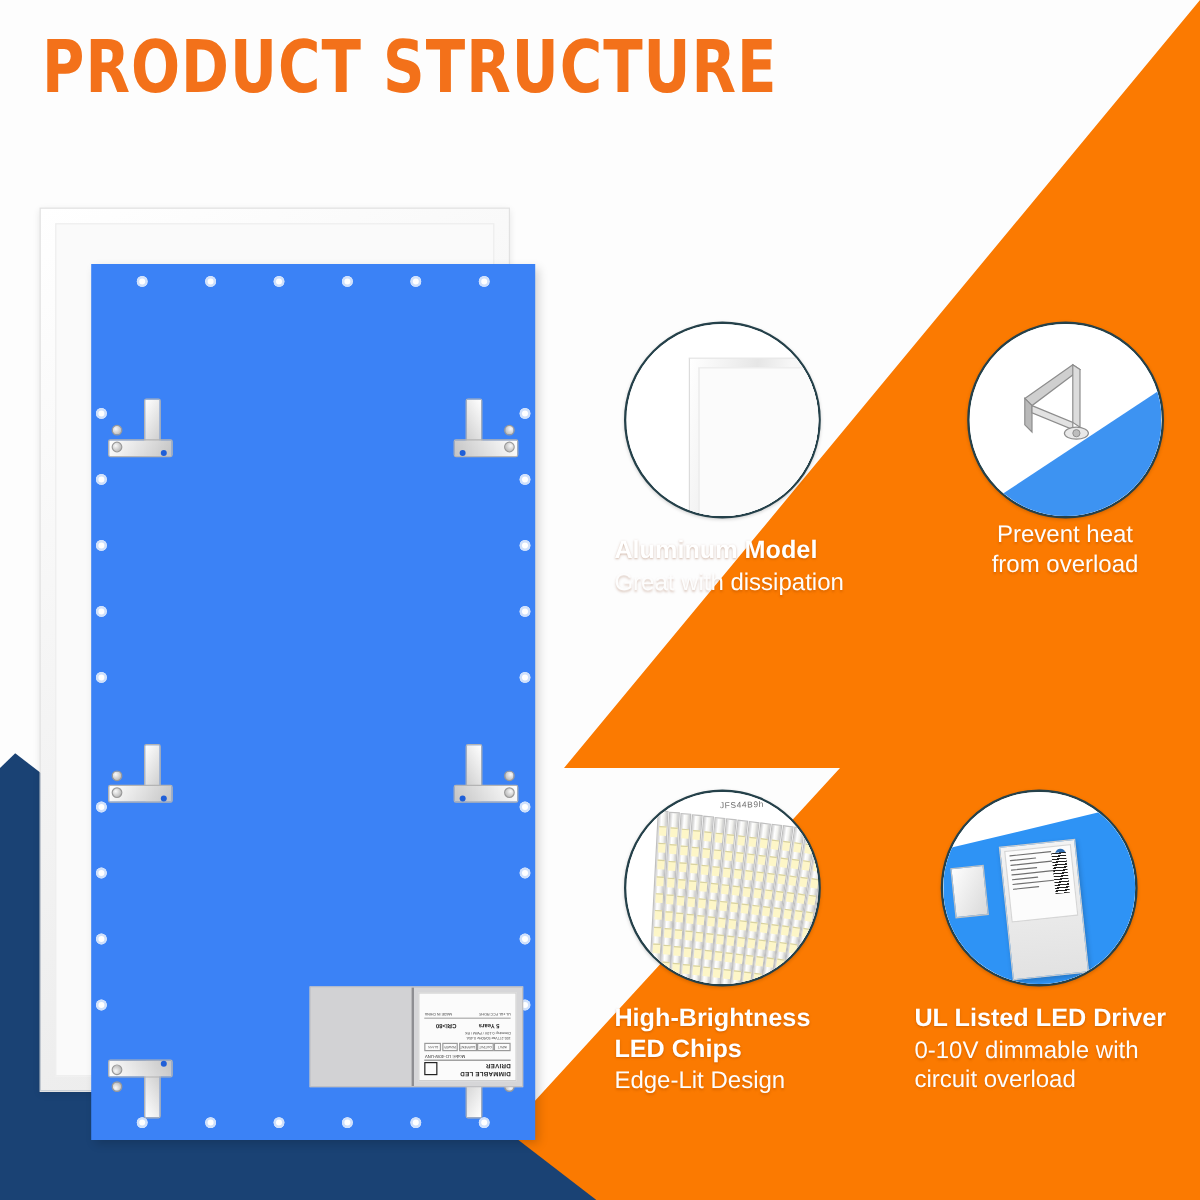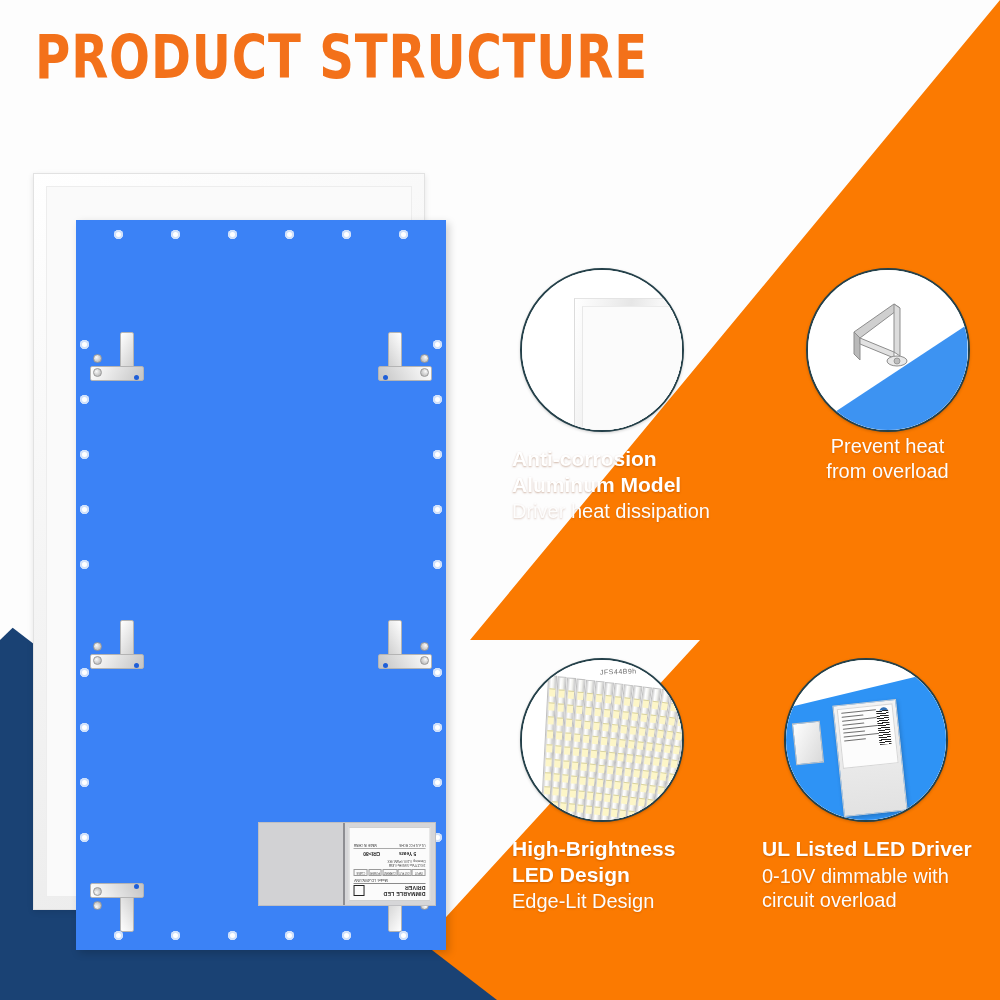--- a/index.html
+++ b/index.html
@@ -375,24 +375,23 @@
   </div>
 
   <div class="feature" style="left:512px;top:268px;width:245px;">
     <div class="circle" style="margin-left:8px;">
       <div class="art-frame">
         <div class="bar"></div>
         <div class="lip"></div>
       </div>
     </div>
     <div class="f-head">
-      <div>Anti-corrosion</div>
       <div>Aluminum Model</div>
     </div>
-    <div class="f-sub">Driver heat dissipation</div>
+    <div class="f-sub">Great with dissipation</div>
   </div>
 
   <div class="feature" style="left:775px;top:268px;width:225px;text-align:center;">
     <div class="circle" style="margin:0 auto;">
       <div class="art-mount">
         <div class="diag"></div>
         <svg width="85" height="80" viewBox="0 0 85 80">
           <polygon points="6,34 46,6 52,10 12,40" fill="#cfcfcf" stroke="#8d8d8d" stroke-width="1"></polygon>
           <polygon points="6,34 12,40 12,62 6,56" fill="#b9b9b9" stroke="#8d8d8d" stroke-width="1"></polygon>
           <polygon points="46,6 52,10 52,58 46,54" fill="#dcdcdc" stroke="#8d8d8d" stroke-width="1"></polygon>
@@ -585,21 +584,21 @@
               <i style="top: 96px;"></i>
               <i style="top: 110px;"></i>
               <i style="top: 124px;"></i>
             </div>
           </div>
         <div class="code">JFS44B9h</div>
       </div>
     </div>
     <div class="f-head">
       <div>High-Brightness</div>
-      <div>LED Design</div>
+      <div>LED Chips</div>
     </div>
     <div class="f-sub">Edge-Lit Design</div>
   </div>
 
   <div class="feature" style="left:762px;top:658px;width:240px;">
     <div class="circle" style="margin-left:22px;">
       <div class="art-driver">
         <div class="blue"></div>
         <div class="bracket2"></div>
         <div class="box">

